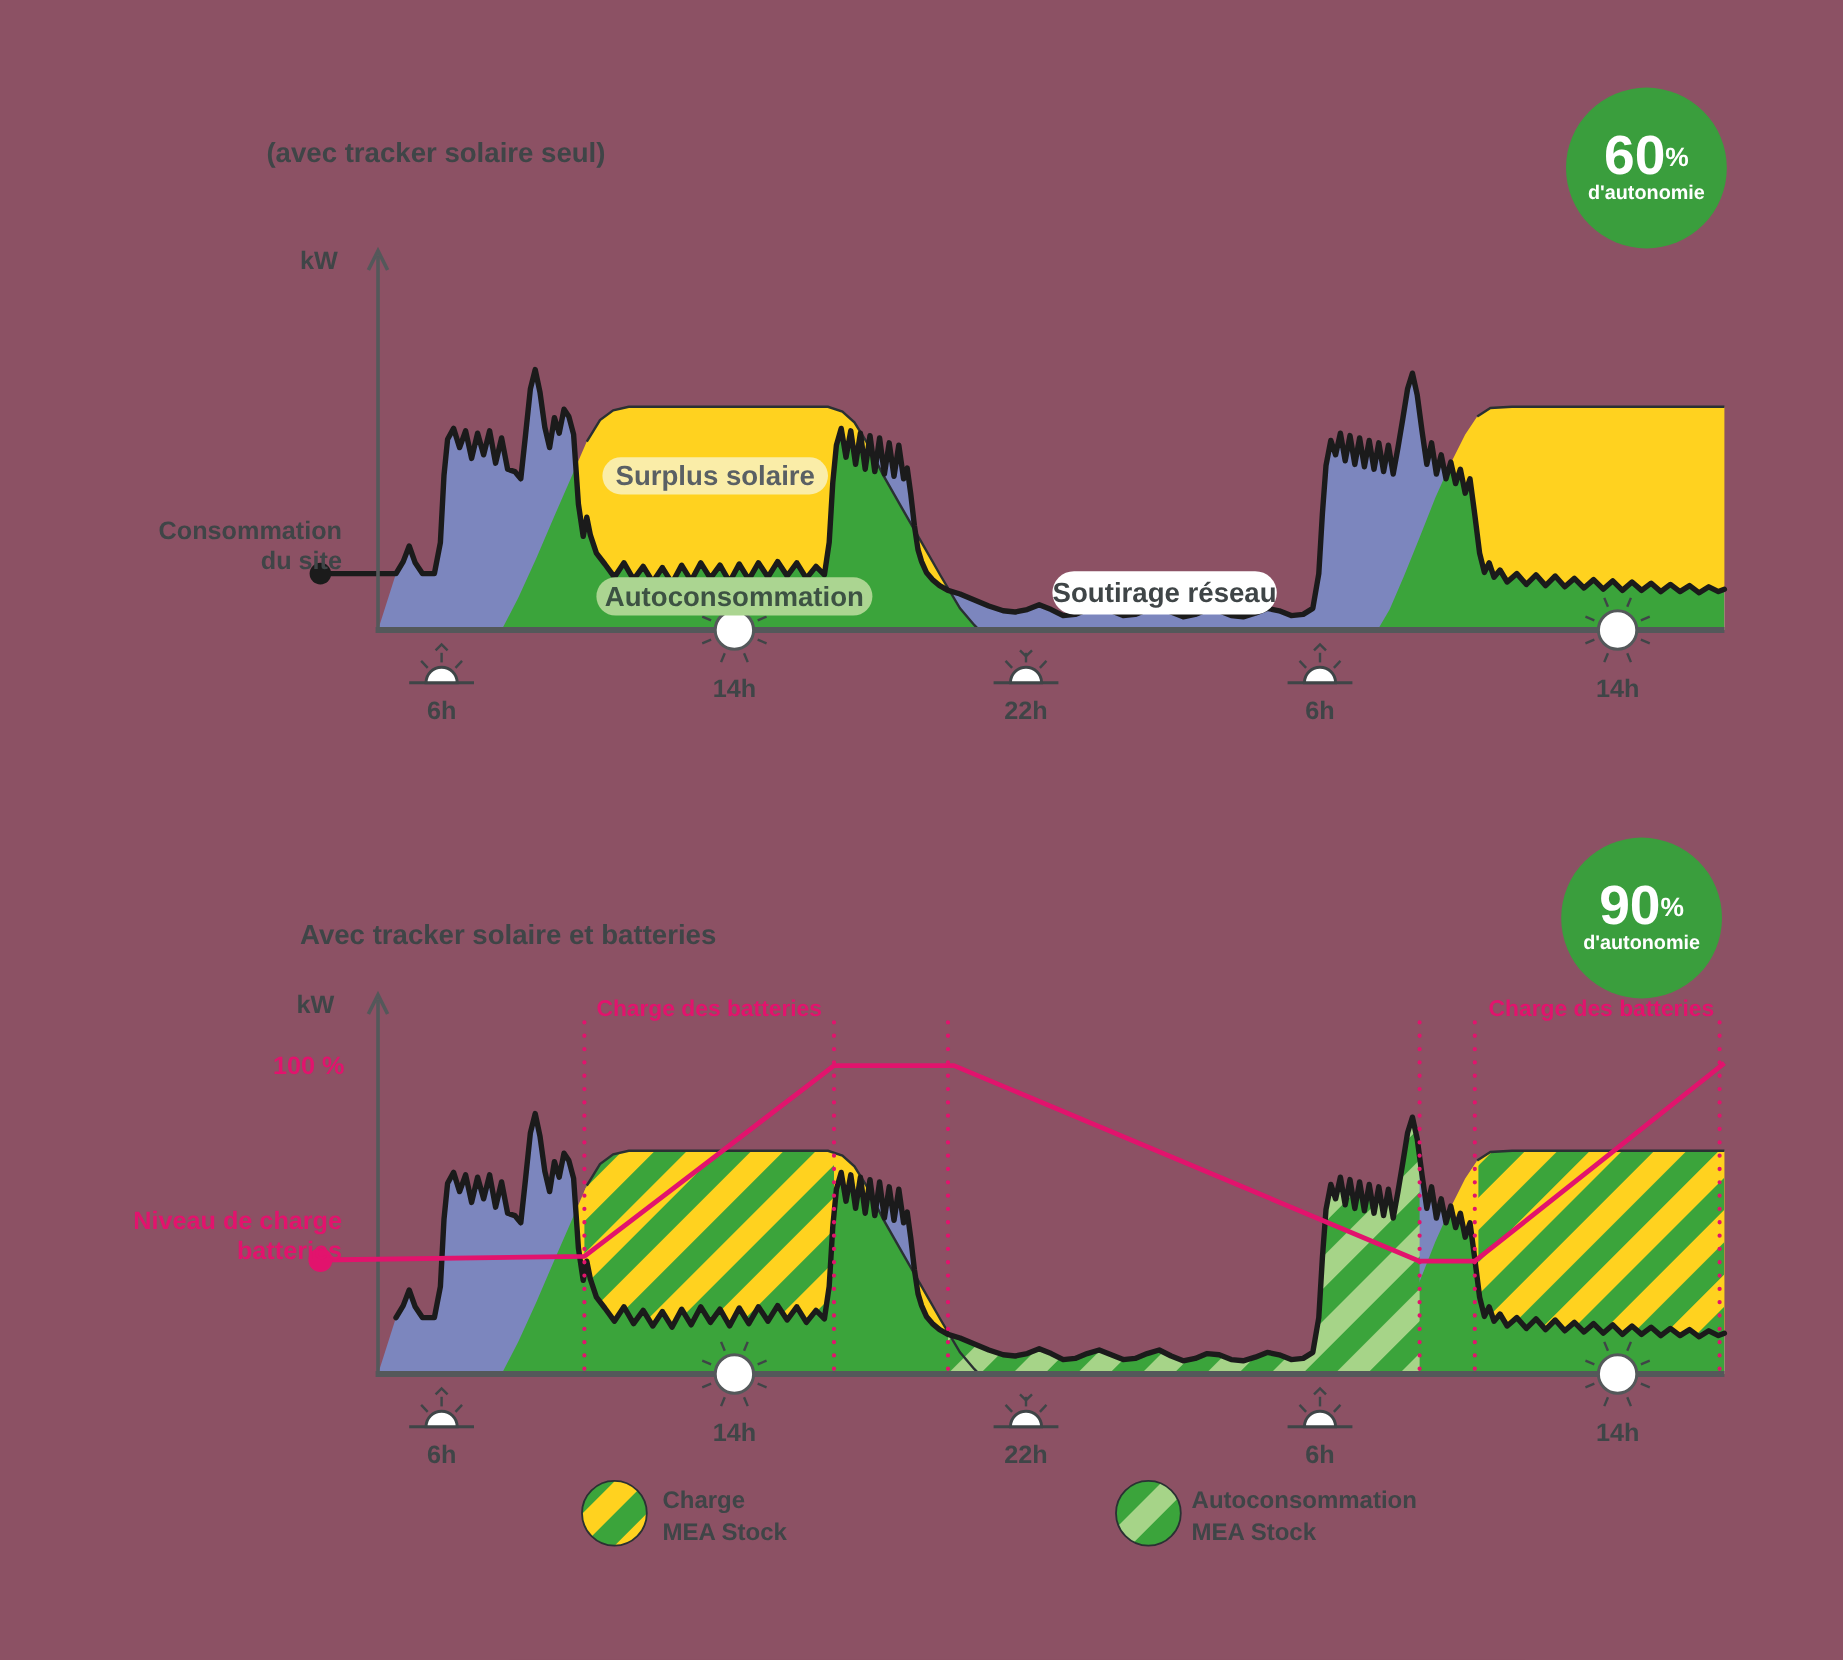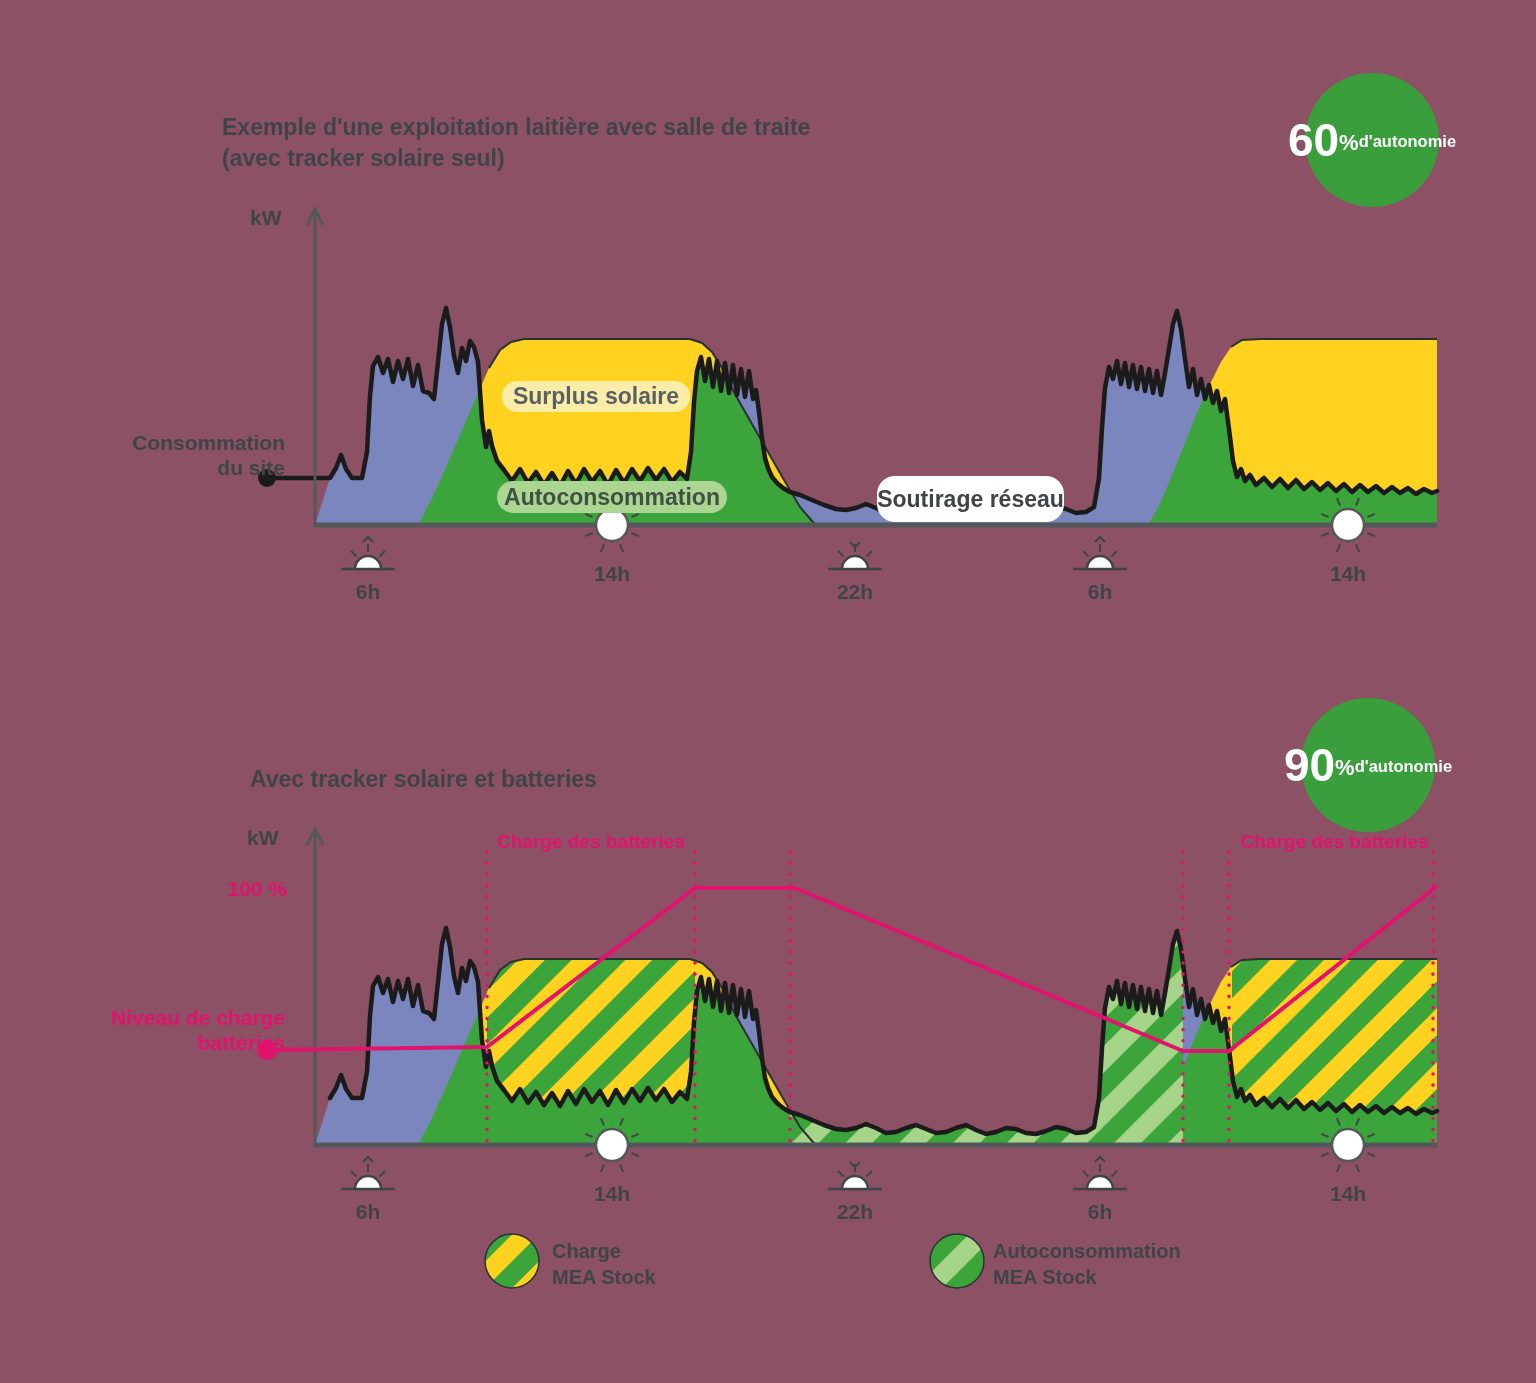--- a/index.html
+++ b/index.html
@@ -18,21 +18,21 @@
   .side-label{color:var(--c-text);font-size:21px;font-weight:700;line-height:25px;text-align:right;}
   .pink-label{color:var(--c-pink);font-size:21px;font-weight:700;line-height:25px;text-align:right;}
   .win-label{color:var(--c-pink);font-size:19px;font-weight:700;text-align:center;white-space:nowrap;}
   .pct{color:var(--c-pink);font-size:21px;font-weight:700;text-align:right;}
   .pill{display:flex;align-items:center;justify-content:center;border-radius:18px;
         font-size:23px;font-weight:700;white-space:nowrap;}
   .pill-surplus{background:#FAEDA8;color:#5A6064;}
   .pill-self{background:#ABD591;color:#3D5243;}
   .pill-grid{background:#FFFFFF;color:var(--c-text);}
   .badge{width:134px;height:134px;border-radius:50%;background:var(--c-badge);color:#fff;
-         display:flex;flex-direction:row;align-items:center;justify-content:center;text-align:center;}
+         display:flex;flex-direction:column;align-items:center;justify-content:center;text-align:center;}
   .badge-num{font-size:46px;font-weight:700;line-height:40px;}
   .badge-pct{font-size:22px;vertical-align:super;font-weight:700;}
   .badge-label{font-size:16.5px;font-weight:700;margin-top:2px;text-align:right;}
   .legend-text{color:var(--c-text);font-size:20px;font-weight:700;line-height:26px;}
 </style>
 </head>
 <body style="background: rgb(140, 81, 100);">
 
 <div id="stage">
 
@@ -203,41 +203,40 @@
           <text x="1348" y="1201" text-anchor="middle">14h</text>
         </g>
       </g>
       <g>
         <circle cx="512" cy="1261" r="27" fill="url(#patYG)" stroke="#2A3133" stroke-width="1.5"></circle>
         <circle cx="957" cy="1261" r="27" fill="url(#patGL)" stroke="#2A3133" stroke-width="1.5"></circle>
       </g>
     </svg>
 
   <div class="abs title" style="left:222px;top:112px;width:680px;">
-    <div>Exemple d'une exploitation laitière avec salle de traite</div>
     <div>(avec tracker solaire seul)</div>
   </div>
 
   <div class="abs badge" style="left:1305px;top:73px;">
     <div>
       <span class="badge-num">60</span><span class="badge-pct">%</span>
     </div>
     <div class="badge-label">d'autonomie</div>
   </div>
 
   <div class="abs kw" style="left:250px;top:206px;">kW</div>
 
   <div class="abs side-label" style="left:95px;top:430px;width:190px;">
     <div>Consommation</div>
     <div>du site</div>
   </div>
 
   <div class="abs pill pill-surplus" style="left:502px;top:381px;width:188px;height:31px;">Surplus solaire</div>
   <div class="abs pill pill-self" style="left:497px;top:481px;width:230px;height:32px;">Autoconsommation</div>
-  <div class="abs pill pill-grid" style="left:877px;top:476px;width:187px;height:46px;text-align:right;">Soutirage réseau</div>
+  <div class="abs pill pill-grid" style="left:877px;top:476px;width:187px;height:36px;text-align:right;">Soutirage réseau</div>
 
   <div class="abs title" style="left:222px;top:764px;width:600px;margin-left:28px;">Avec tracker solaire et batteries</div>
 
   <div class="abs badge" style="left:1301px;top:698px;">
     <div>
       <span class="badge-num">90</span><span class="badge-pct">%</span>
     </div>
     <div class="badge-label">d'autonomie</div>
   </div>
 

